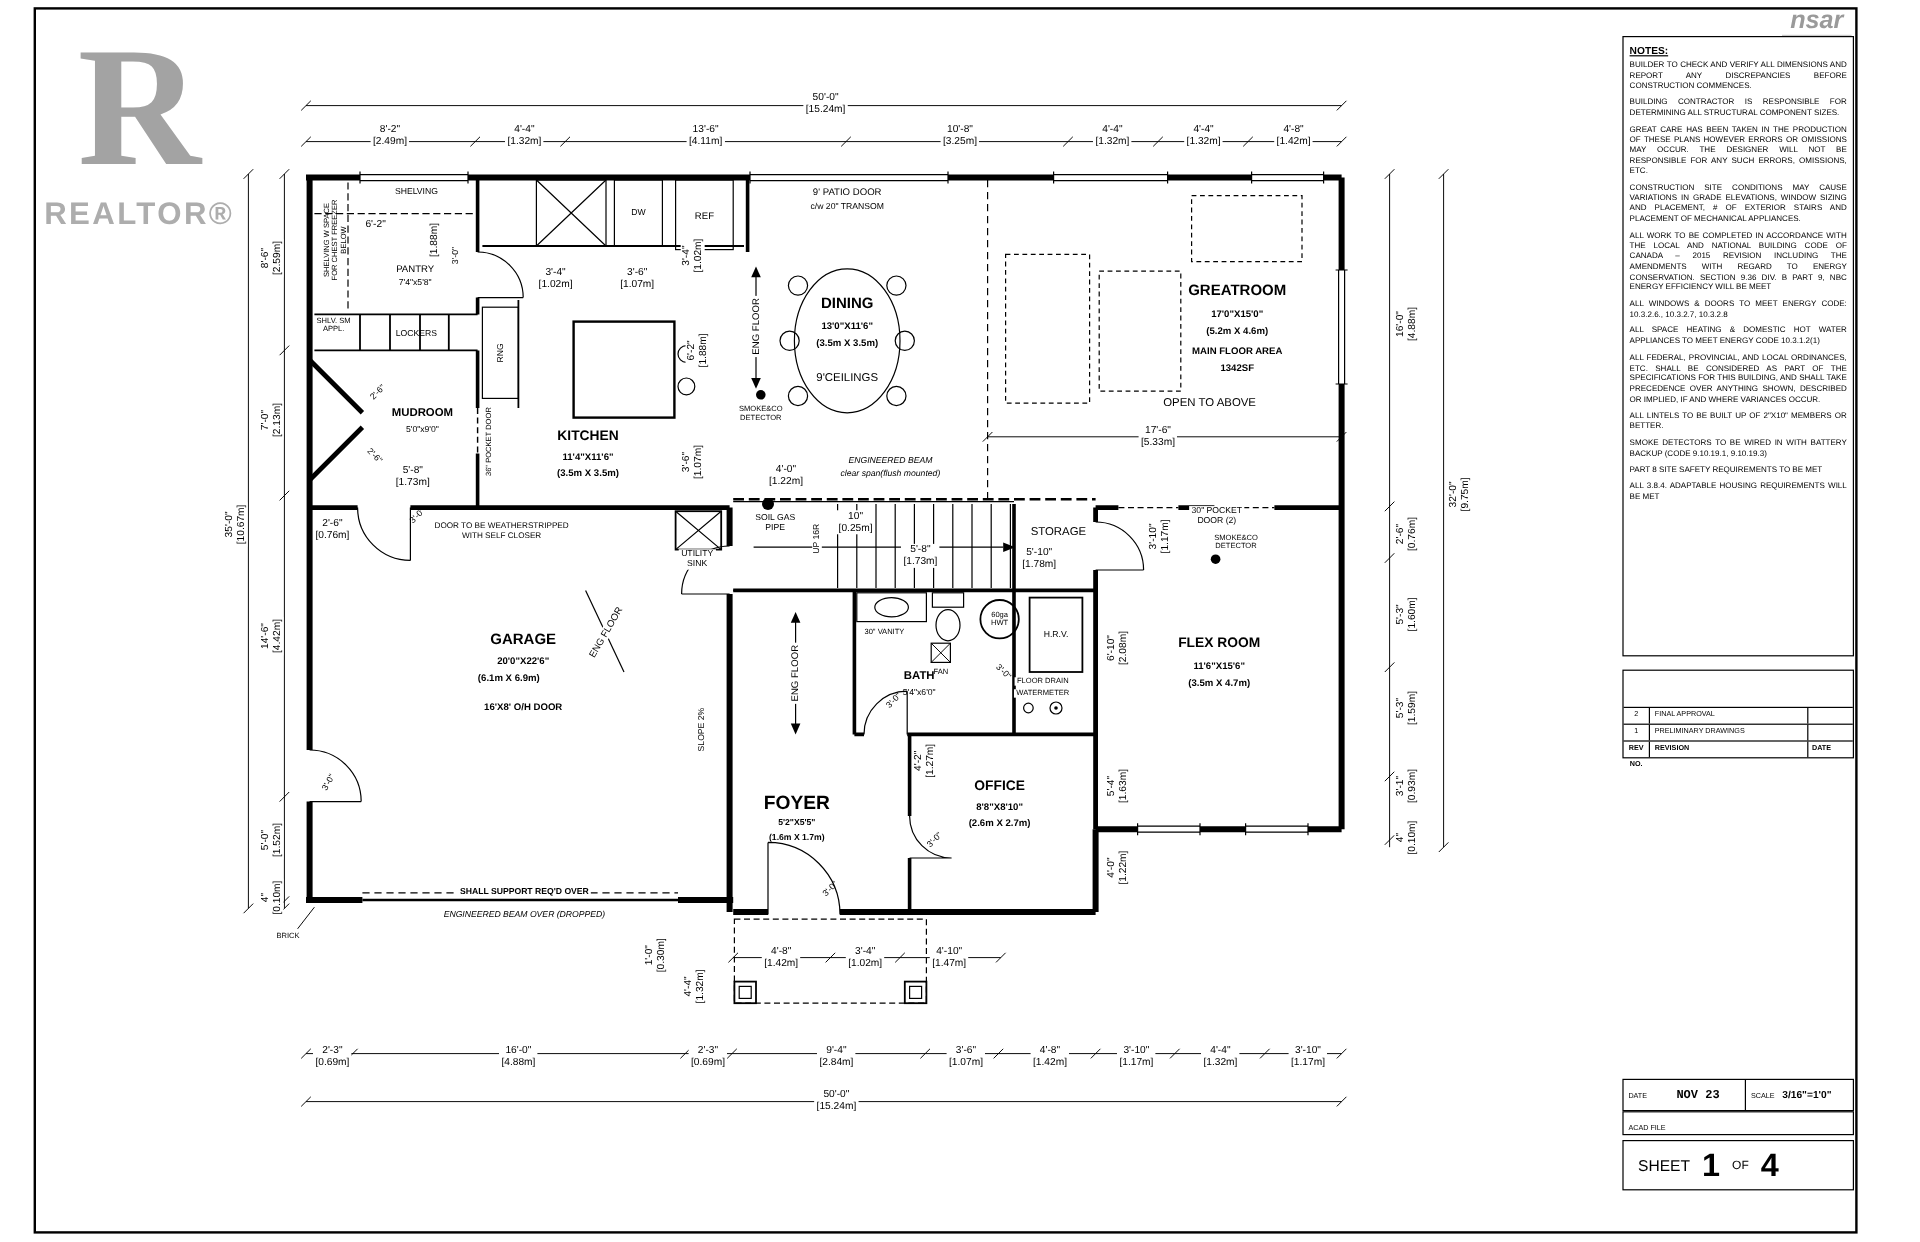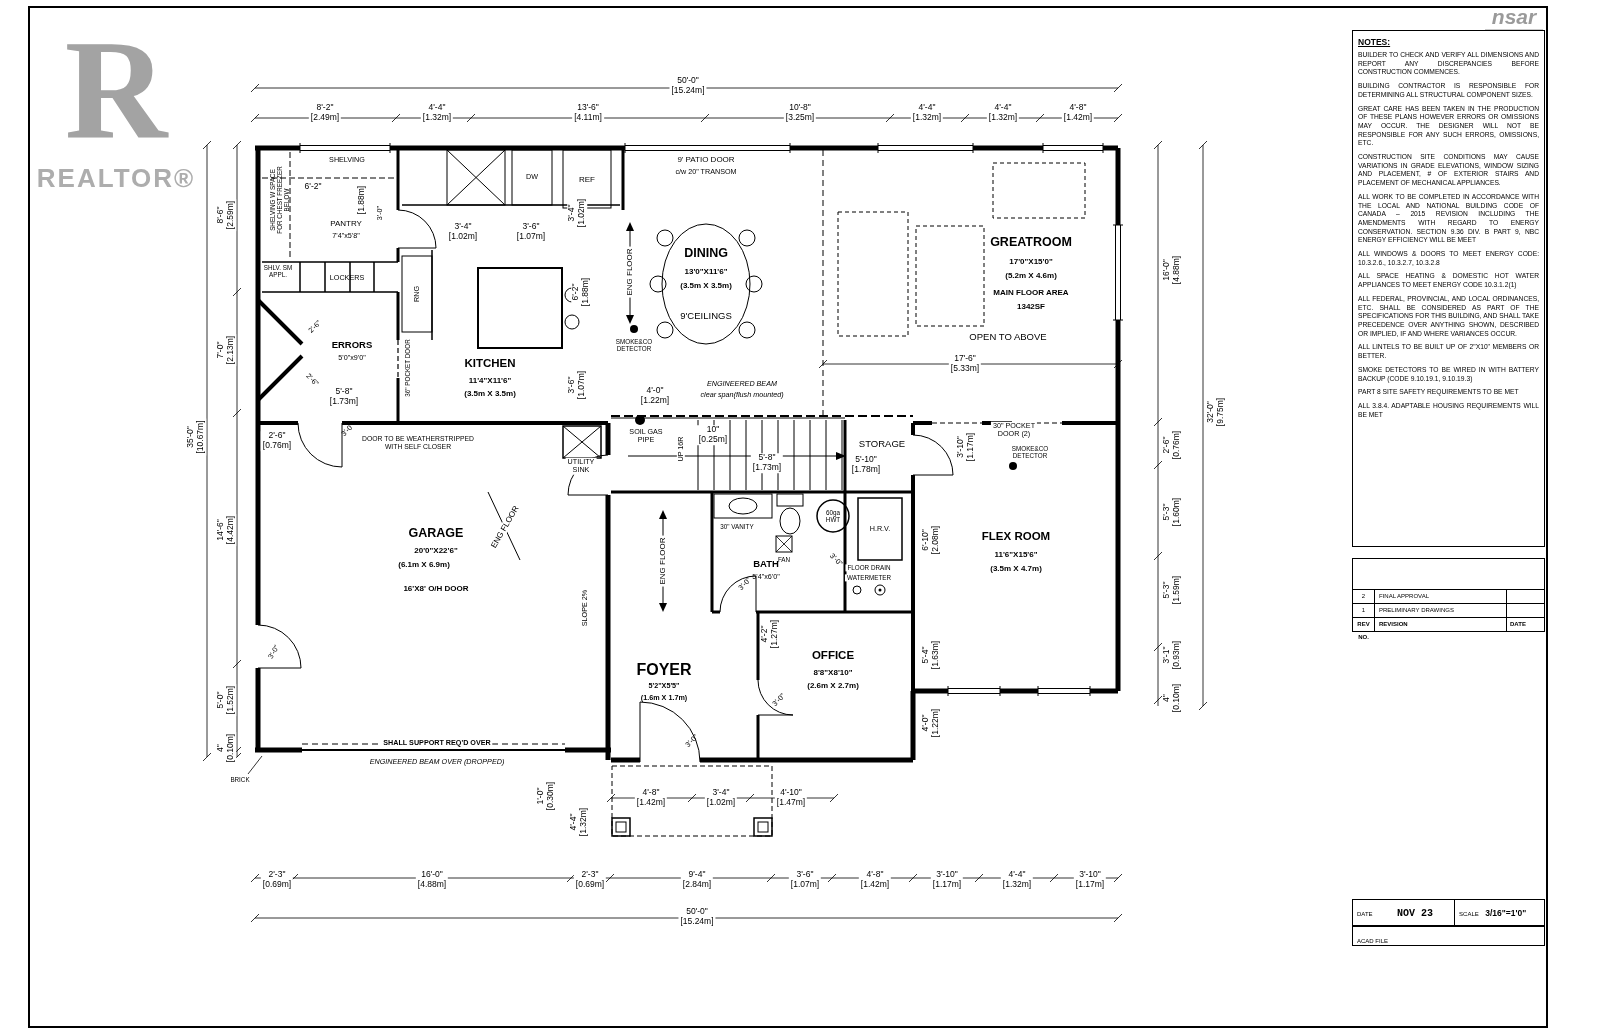--- a/index.html
+++ b/index.html
@@ -431,21 +431,21 @@
   <span class="L t8 b" style="left:706px;top:286px">(3.5m X 3.5m)</span>
   <span class="L t9" style="left:706px;top:316px">9'CEILINGS</span>
 
   <span class="L t12 b" style="left:1031px;top:242px">GREATROOM</span>
   <span class="L t8 b" style="left:1031px;top:262px">17'0"X15'0"</span>
   <span class="L t8 b" style="left:1031px;top:276px">(5.2m X 4.6m)</span>
   <span class="L t8 b" style="left:1031px;top:293px">MAIN FLOOR AREA</span>
   <span class="L t8 b" style="left:1031px;top:307px">1342SF</span>
   <span class="L t9" style="left:1008px;top:337px">OPEN TO ABOVE</span>
 
-  <span class="L t9 b" style="left:352px;top:345px">ERRORS</span>
+  <span class="L t9 b" style="left:352px;top:345px">MUDROOM</span>
   <span class="L t7" style="left:352px;top:358px">5'0"x9'0"</span>
   <span class="L t8" style="left:346px;top:224px">PANTRY</span>
   <span class="L t7" style="left:346px;top:236px">7'4"x5'8"</span>
 
   <span class="L t12 b" style="left:436px;top:533px">GARAGE</span>
   <span class="L t8 b" style="left:436px;top:551px">20'0"X22'6"</span>
   <span class="L t8 b" style="left:424px;top:565px">(6.1m X 6.9m)</span>
   <span class="L t8 b" style="left:436px;top:589px">16'X8' O/H DOOR</span>
 
   <span class="L t10 b" style="left:664px;top:670px">FOYER</span>
@@ -592,15 +592,21 @@
       <div class="ds-cell">
         <span class="tb-label">SCALE</span>
         <span class="scale-val">3/16"=1'0"</span>
       </div>
     </div>
 
     <div class="pbox acad-box">
       <span class="tb-label">ACAD FILE</span>
     </div>
 
+    <div class="pbox sheet-box">
+      <span class="sheet-word">SHEET</span>
+      <span class="sheet-num">1</span>
+      <span class="sheet-of">OF</span>
+      <span class="sheet-num">4</span>
+    </div>
 
   </div>
 </div>
 
 </body></html>

